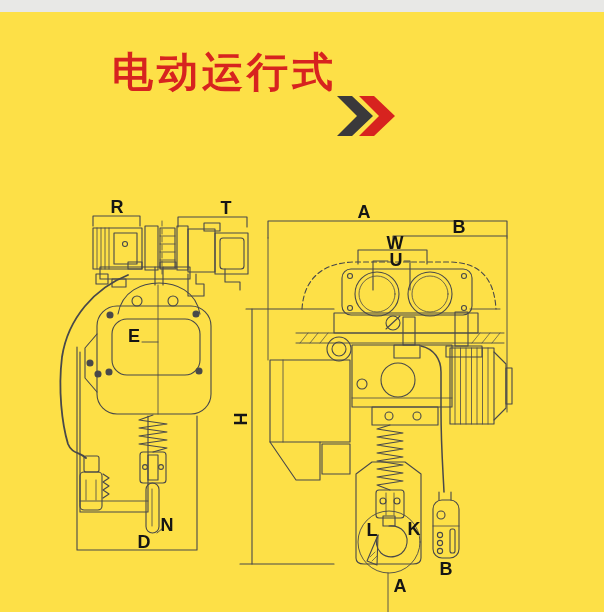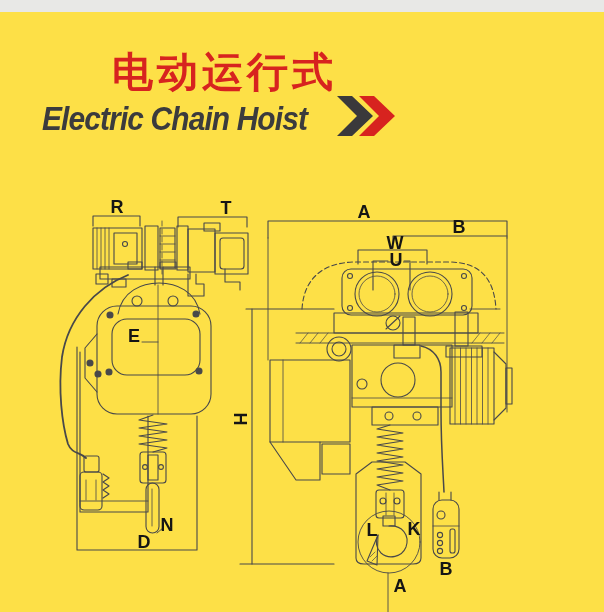--- a/index.html
+++ b/index.html
@@ -31,23 +31,20 @@
     white-space:nowrap;
   }
   .dim.rot{transform:translate(-50%,-50%) rotate(90deg);}
 </style>
 </head>
 <body>
 
 <div class="page">
 
   <div class="title-zh">电动运行式</div>
-  <div class="en-row">
-    <span class="title-en">Electric Chain Hoist</span>
-  </div>
   <svg class="chevrons" width="62" height="40" viewBox="0 0 62 40">
     <path d="M0 0 H15 L36 20 L15 40 H0 L20 20 Z" fill="#3a393b"></path>
     <path d="M22 0 H37 L58 20 L37 40 H22 L42 20 Z" fill="#d7231f"></path>
   </svg>
 
   <svg class="art" viewBox="0 0 604 612">
     <g stroke="#48484a" fill="none" stroke-width="1.1" stroke-linecap="round" stroke-linejoin="round">
 
       <g>
 

